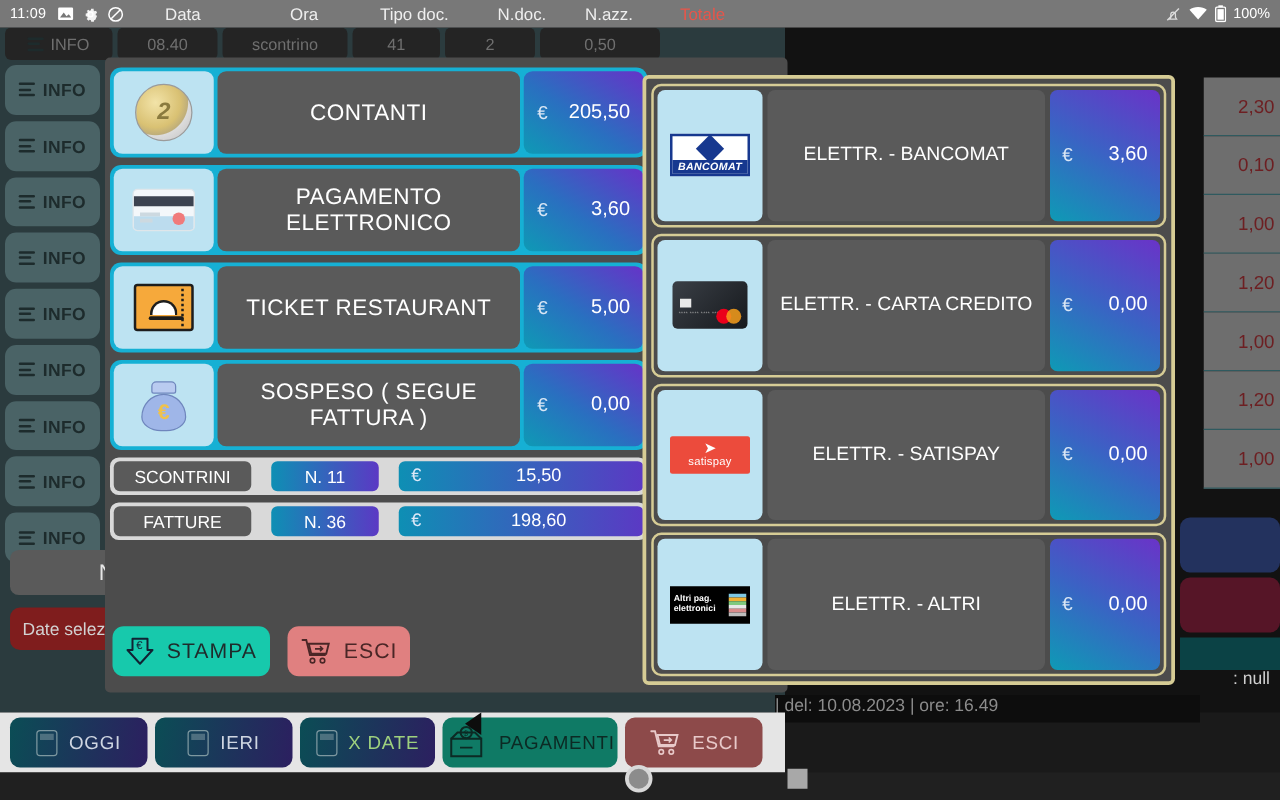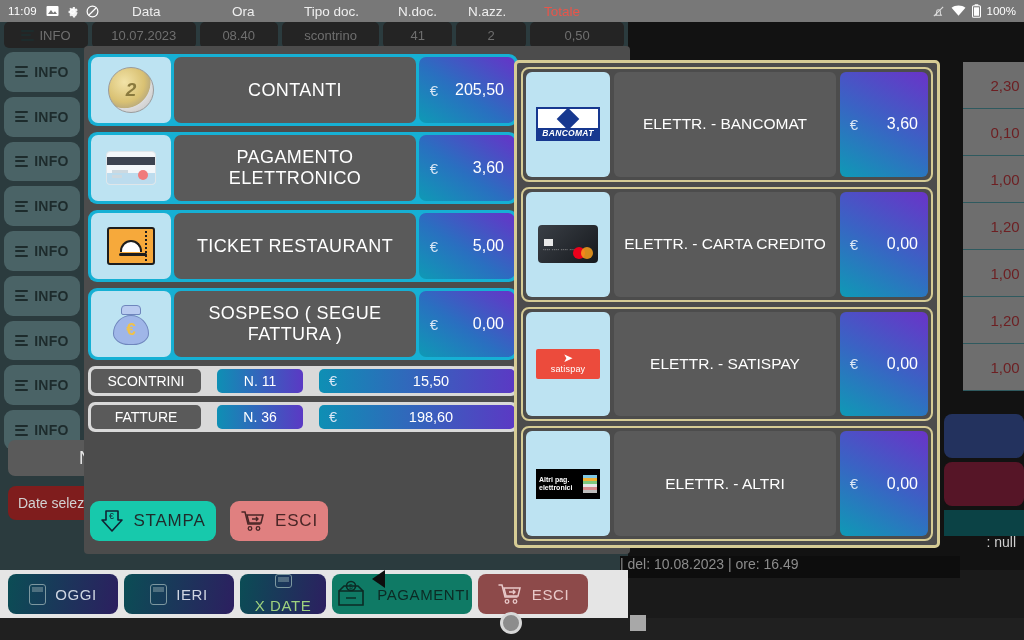--- a/index.html
+++ b/index.html
@@ -128,21 +128,21 @@
     position: absolute; left: 0; top: 570px; width: 628px; height: 48px;
     background: #e5e5e5; display: flex; align-items: center; gap: 6px; padding: 0 8px;
   }
   .navbtn {
     height: 40px; border-radius: 8px; display: flex; align-items: center;
     justify-content: center; gap: 9px; font-size: 15px; letter-spacing: .6px;
     padding: 0 10px;
   }
   .nav-oggi  { width: 110px; background: linear-gradient(100deg,#0b4d55,#2c1f60); color:#cfd6e2; }
   .nav-ieri  { width: 110px; background: linear-gradient(100deg,#0b4d55,#2c1f60); color:#cfd6e2; }
-  .nav-xdate { width: 86px; background: linear-gradient(100deg,#0b4d55,#2c1f60); color:#9ed17e;flex-direction:column; }
+  .nav-xdate { width: 108px; background: linear-gradient(100deg,#0b4d55,#2c1f60); color:#9ed17e; }
   .nav-pag   { width: 140px; background: #0f7a65; color:#0c2a24; }
   .nav-esci  { width: 110px; background: #8d4a4a; color:#e8c9c9; }
 
   .sysnav {
     position: absolute; left: 0; top: 618px; width: 1024px; height: 22px;
     background: #202020;
   }
   .sys-back {
     position: absolute; left: 372px; top: 570px;
     width: 0; height: 0; border-top: 9px solid transparent;
@@ -351,21 +351,20 @@
 
     <div class="bg-row0">
       <div class="cell c-info">
         <span class="hamb">
             <i></i>
             <i></i>
             <i></i>
           </span>
         <span>INFO</span>
       </div>
-      <div class="cell c-data">10.07.2023</div>
       <div class="cell c-ora">08.40</div>
       <div class="cell c-tipo">scontrino</div>
       <div class="cell c-ndoc">41</div>
       <div class="cell c-nazz">2</div>
       <div class="cell c-tot">0,50</div>
     </div>
 
     <div class="info-rail">
       <div class="info-btn">
           <span class="hamb">

